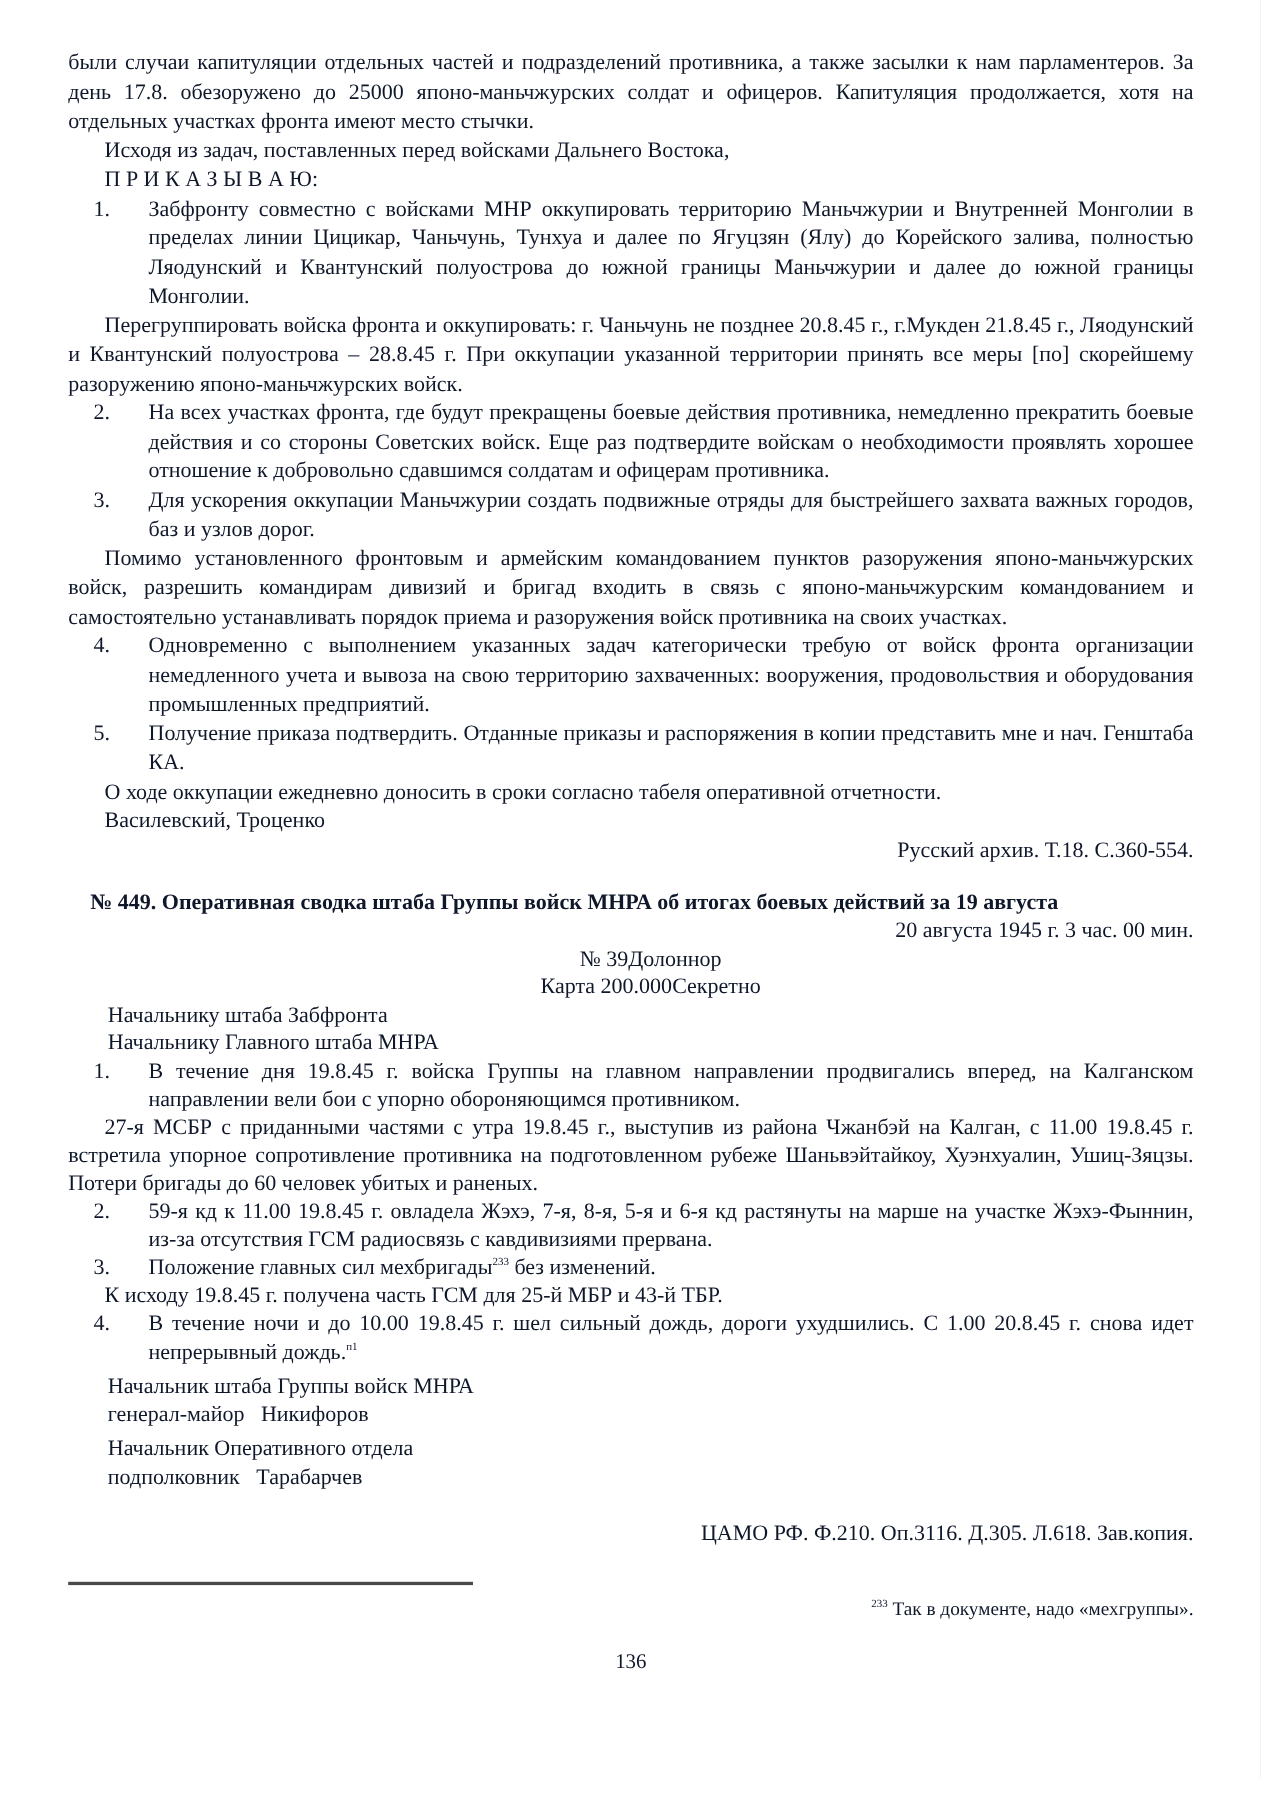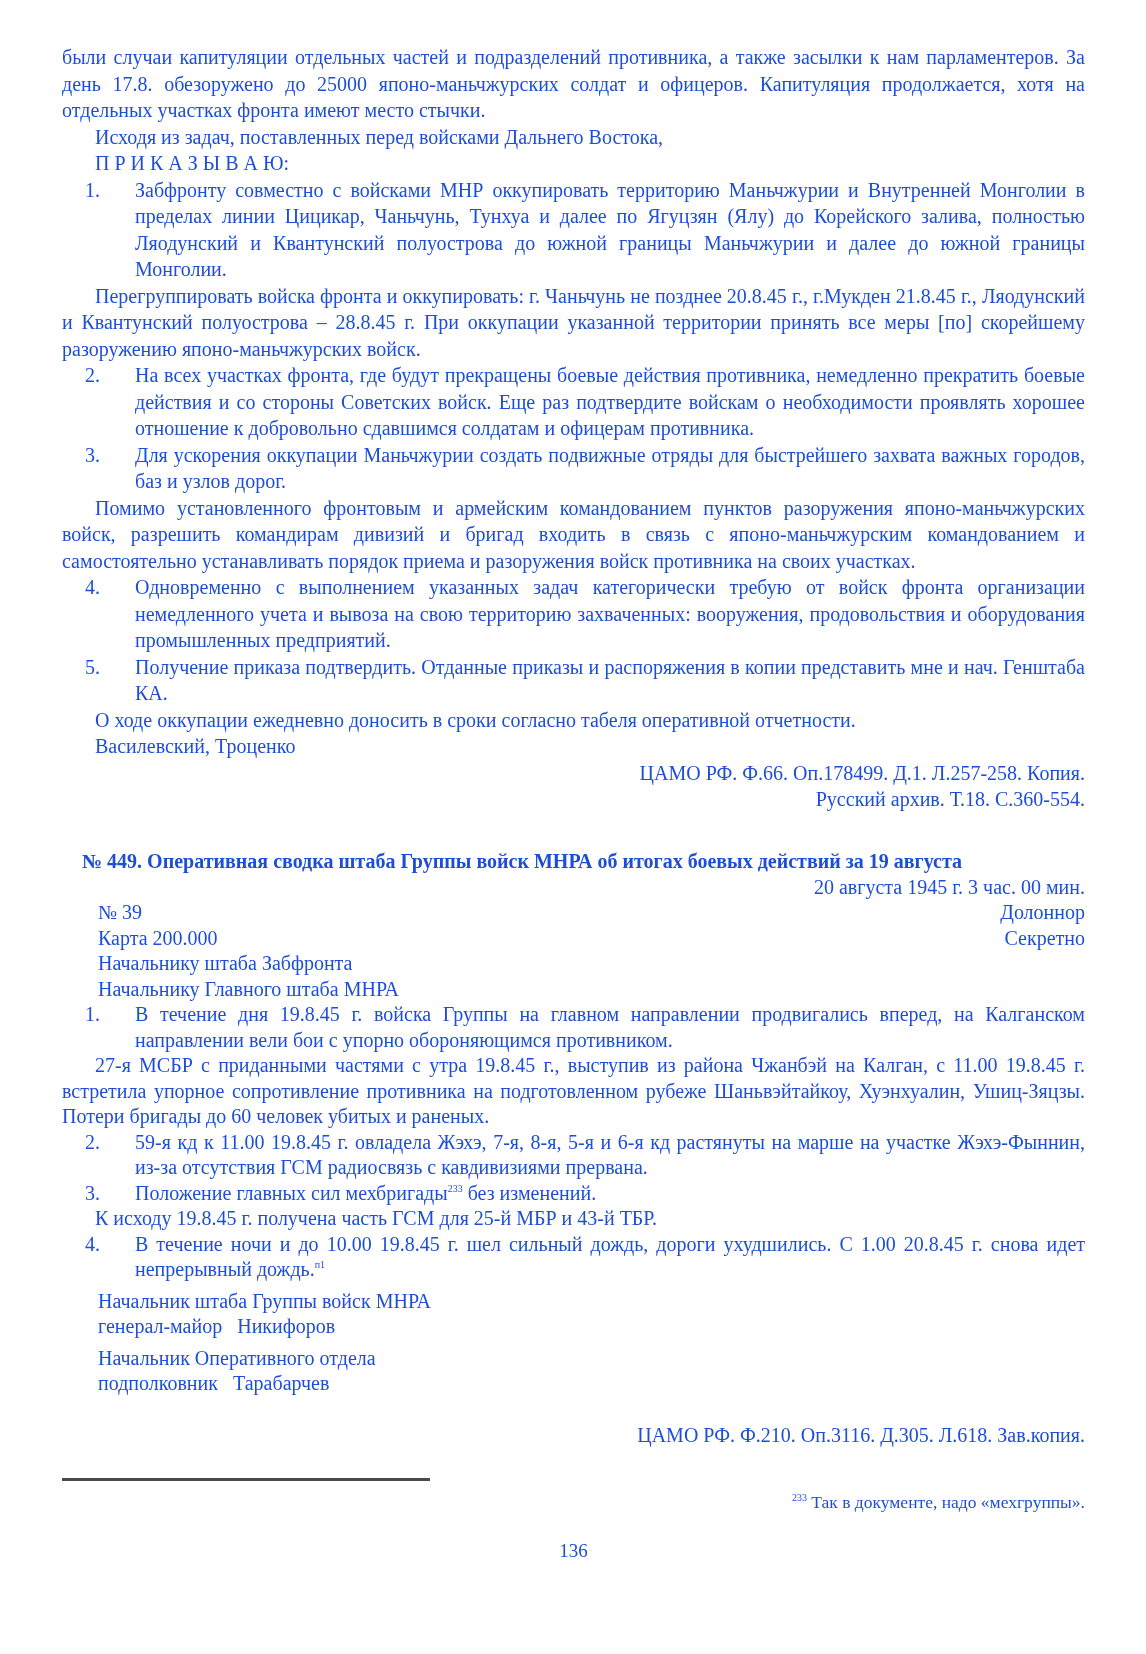--- a/index.html
+++ b/index.html
@@ -6,21 +6,21 @@
     margin: 0;
     padding: 0;
     background: #e8e8e8;
   }
   .page {
     width: 1146px;
     height: 1654px;
     margin: 0 auto;
     box-sizing: border-box;
     background: #ffffff;
-    color: #1d4ed8;
+    color: #0f172a;
     font-family: "Liberation Serif", "DejaVu Serif", serif;
     font-size: 20px;
     padding: 44px 61px 0 62px;
     overflow: hidden;
   }
   p { margin: 0; }
   .doc1 { line-height: 26.5px; }
   .doc2 { line-height: 25.5px; }
   .j { text-align: justify; }
   .ind { text-indent: 33px; }
@@ -34,29 +34,29 @@
   .li .itext { flex: 1 1 auto; }
   .ul-caps {
     text-underline-offset: 4px;
   }
   sup {
     font-size: 10px;
     line-height: 0;
     vertical-align: super;
   }
   .heading {
-    margin: 34px 0 0 0;
+    margin: 20px 0 0 0;
     padding-left: 20px;
     font-weight: bold;
     font-size: 20px;
     line-height: 28px;
   }
   .hrow {
     display: flex;
-    justify-content: space-between;
+    justify-content: center;
   }
   .lpad { padding-left: 36px; }
   .sig-block { margin-top: 6px; }
   .sig { padding-left: 36px; white-space: pre-wrap; }
   .cit2 { margin-top: 26px; }
   .fn-rule {
     margin-top: 30px;
     width: 368px;
     height: 3px;
     background: #4a4a4a;
@@ -109,21 +109,20 @@
     </div>
 
     <div class="li">
       <span class="num">5.</span>
       <div class="itext j">Получение приказа подтвердить. Отданные приказы и распоряжения в копии представить мне и нач. Генштаба КА.</div>
     </div>
 
     <p class="ind">О ходе оккупации ежедневно доносить в сроки согласно табеля оперативной отчетности.</p>
     <p class="ind">Василевский, Троценко</p>
 
-    <p class="right">ЦАМО РФ. Ф.66. Оп.178499. Д.1. Л.257-258. Копия.</p>
     <p class="right">Русский архив. Т.18. С.360-554.</p>
   </section>
 
   <section class="doc2">
     <h2 class="heading">№ 449. Оперативная сводка штаба Группы войск МНРА об итогах боевых действий за 19 августа</h2>
     <p class="right">20 августа 1945 г. 3 час. 00 мин.</p>
 
     <div class="hrow">
       <span class="lpad">№ 39</span>
       <span>Долоннор</span>

